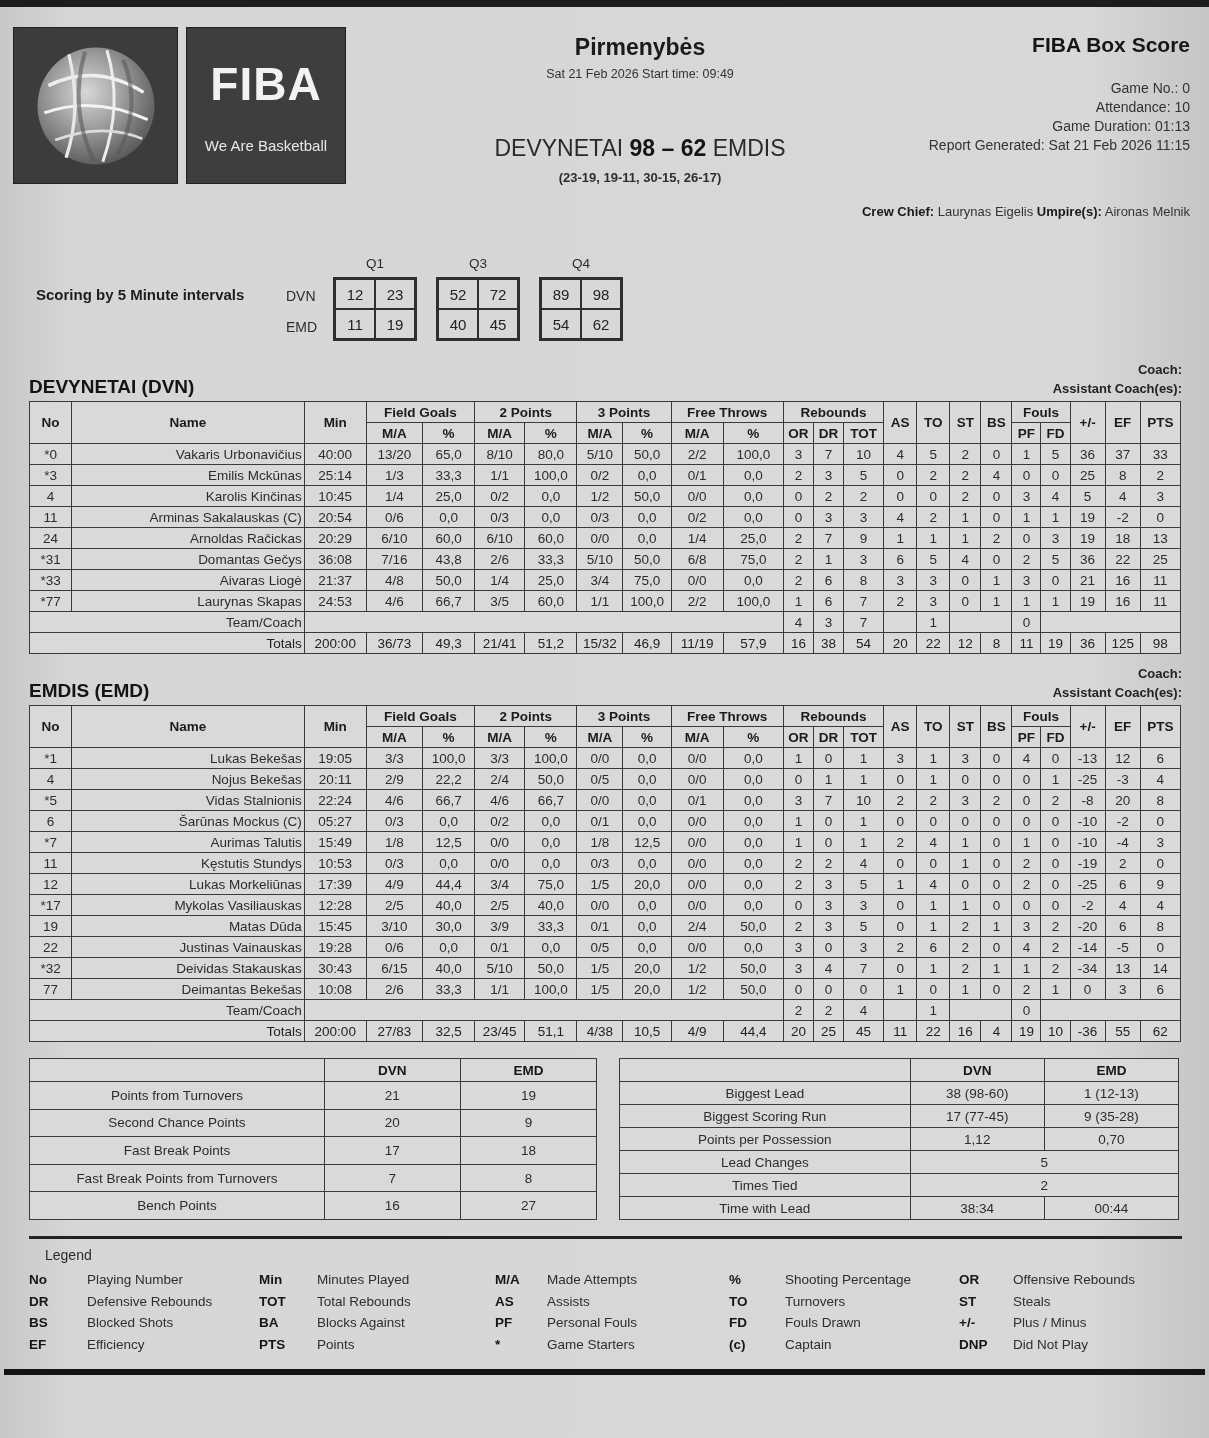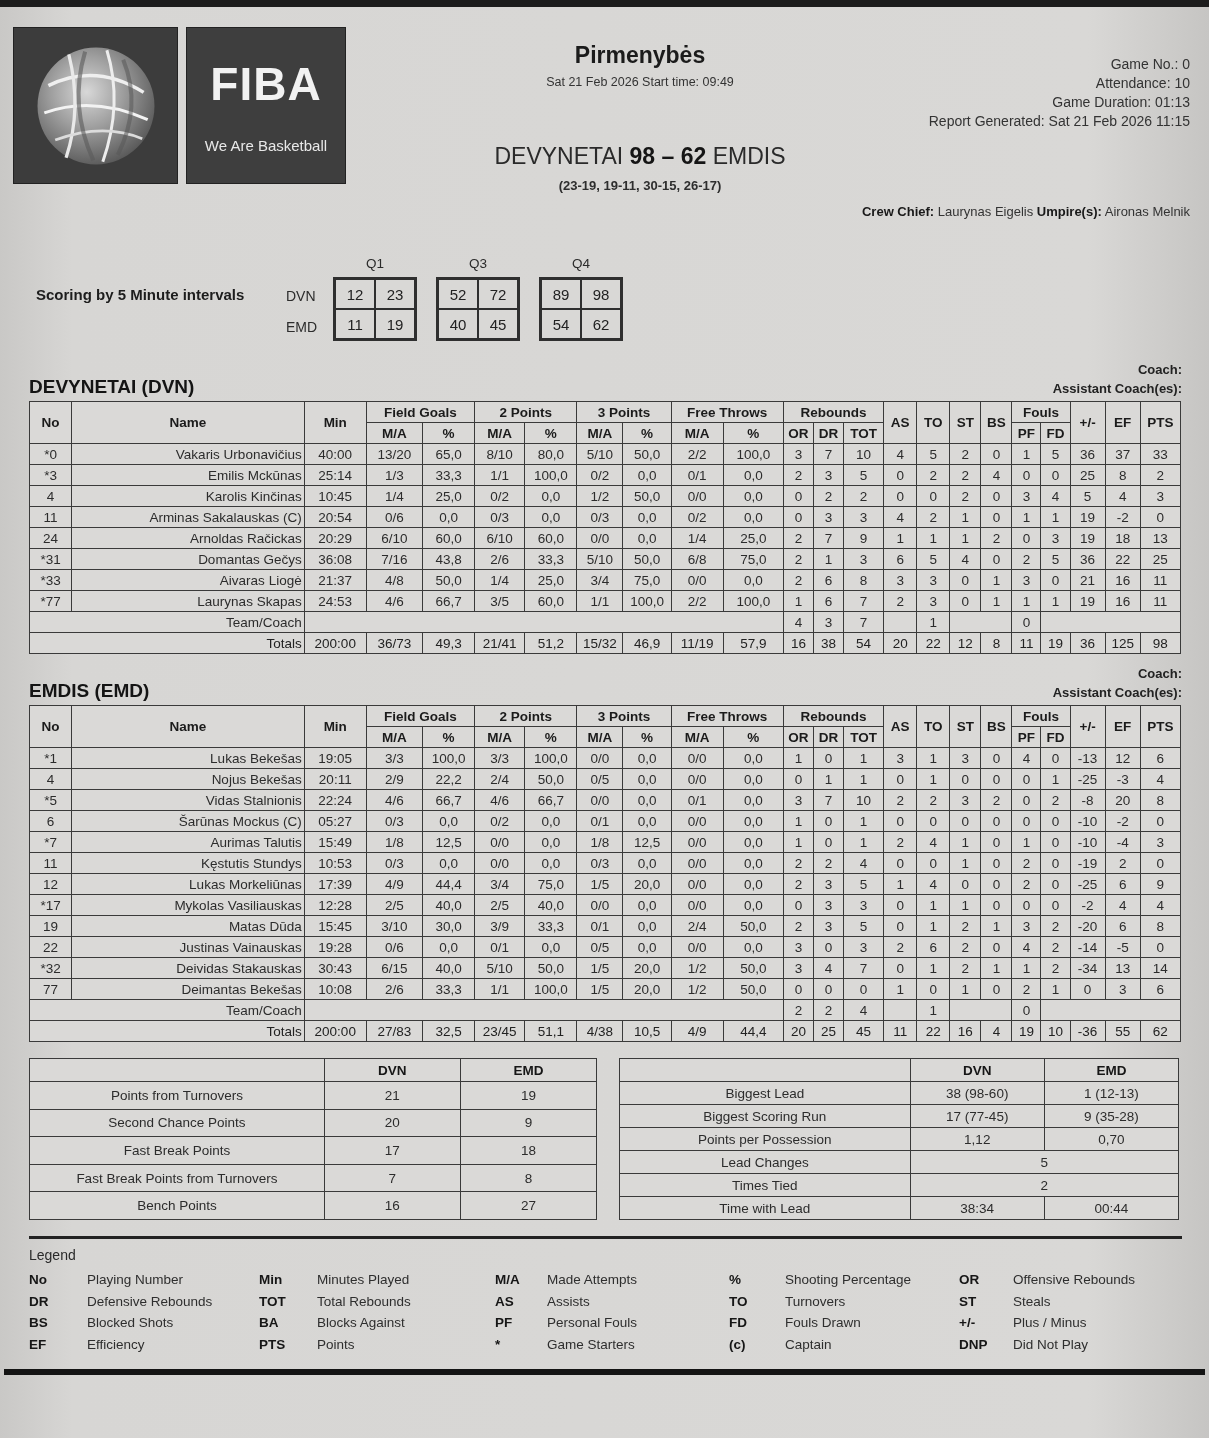--- a/index.html
+++ b/index.html
@@ -10,21 +10,21 @@
     color:#222;
   }
   .topbar{position:absolute;top:0;left:0;width:100%;height:7px;background:#1c1c1c;}
   
   .header{position:relative;height:232px;}
   .logo{position:absolute;left:13px;top:27px;display:flex;gap:8px;}
   .logo-box{width:165px;height:157px;background:#3c3c3c;border:1px solid #222;display:flex;align-items:center;justify-content:center;}
   .logo-box2{width:160px;height:157px;background:#3e3e3e;border:1px solid #222;display:flex;flex-direction:column;align-items:center;justify-content:center;gap:26px;}
   .fiba-word{color:#f2f2f2;font-size:46px;font-weight:bold;letter-spacing:1px;}
   .fiba-tag{color:#e8e8e8;font-size:15px;}
-  .title-block{position:absolute;left:405px;width:470px;top:42px;text-align:center;}
+  .title-block{position:absolute;left:405px;width:470px;top:34px;text-align:center;}
   .competition{font-size:23px;font-weight:bold;color:#1b1b1b;}
   .dateline{font-size:12.5px;margin-top:6px;color:#333;}
   .scoreline{font-size:23px;margin-top:54px;color:#2a2a2a;}
   .scoreline .score{font-weight:bold;color:#151515;}
   .quarterline{font-size:13px;font-weight:bold;margin-top:8px;color:#2e2e2e;}
   .right-block{position:absolute;right:19px;top:33px;width:420px;text-align:right;}
   .report-title{font-size:21px;font-weight:bold;color:#161616;}
   .info-lines{margin-top:22px;}
   .info-line{font-size:14px;line-height:19px;color:#333;}
   .crew-line{position:absolute;right:19px;top:204px;font-size:13px;color:#333;}
@@ -51,21 +51,21 @@
   table.box tr.totals-row td{font-weight:normal;color:#222;}
   
   .summaries{display:flex;gap:22px;margin:16px 27px 0 29px;}
   table.sum{border-collapse:collapse;table-layout:fixed;background:#dad9d7;}
   table.sum th, table.sum td{border:1.5px solid #3a3a3a;font-size:13.5px;height:23px;text-align:center;color:#2c2c2c;padding:1px 4px;white-space:nowrap;overflow:hidden;}
   table.sum th{font-weight:bold;color:#161616;}
   table.sum-left{width:568px;}
   table.sum-right{width:560px;}
   
   .legend{margin:16px 27px 0 29px;border-top:3px solid #222;padding-top:8px;}
-  .legend-title{font-size:14px;color:#2a2a2a;margin-bottom:6px;}
+  .legend-title{font-size:14px;color:#2a2a2a;margin-bottom:6px;margin-left:16px;}
   .legend-row{display:grid;grid-template-columns:58px 172px 58px 178px 52px 182px 56px 174px 54px auto;font-size:13.5px;line-height:21.5px;color:#2e2e2e;}
   .lg-abbr{font-weight:bold;color:#161616;}
   .bottom-rule{margin:14px 4px 0 4px;height:6px;background:#141414;}
 </style>
 </head>
 <body>
 
 <div class="page">
   <div class="topbar"></div>
 
@@ -97,20 +97,21 @@
     </div>
 
     <div class="title-block">
       <div class="competition">Pirmenybės</div>
       <div class="dateline">Sat 21 Feb 2026 Start time: 09:49</div>
       <div class="scoreline"><span>DEVYNETAI </span><span class="score">98 – 62</span><span> EMDIS</span></div>
       <div class="quarterline">(23-19, 19-11, 30-15, 26-17)</div>
     </div>
 
     <div class="right-block">
+      <div class="report-title">FIBA Box Score</div>
       <div class="info-lines">
           <div class="info-line">Game No.: 0</div>
           <div class="info-line">Attendance: 10</div>
           <div class="info-line">Game Duration: 01:13</div>
           <div class="info-line">Report Generated: Sat 21 Feb 2026 11:15</div>
         </div>
     </div>
 
     <div class="crew-line">
       <b>Crew Chief:</b><span> Laurynas Eigelis </span><b>Umpire(s):</b><span> Aironas Melnik</span>

